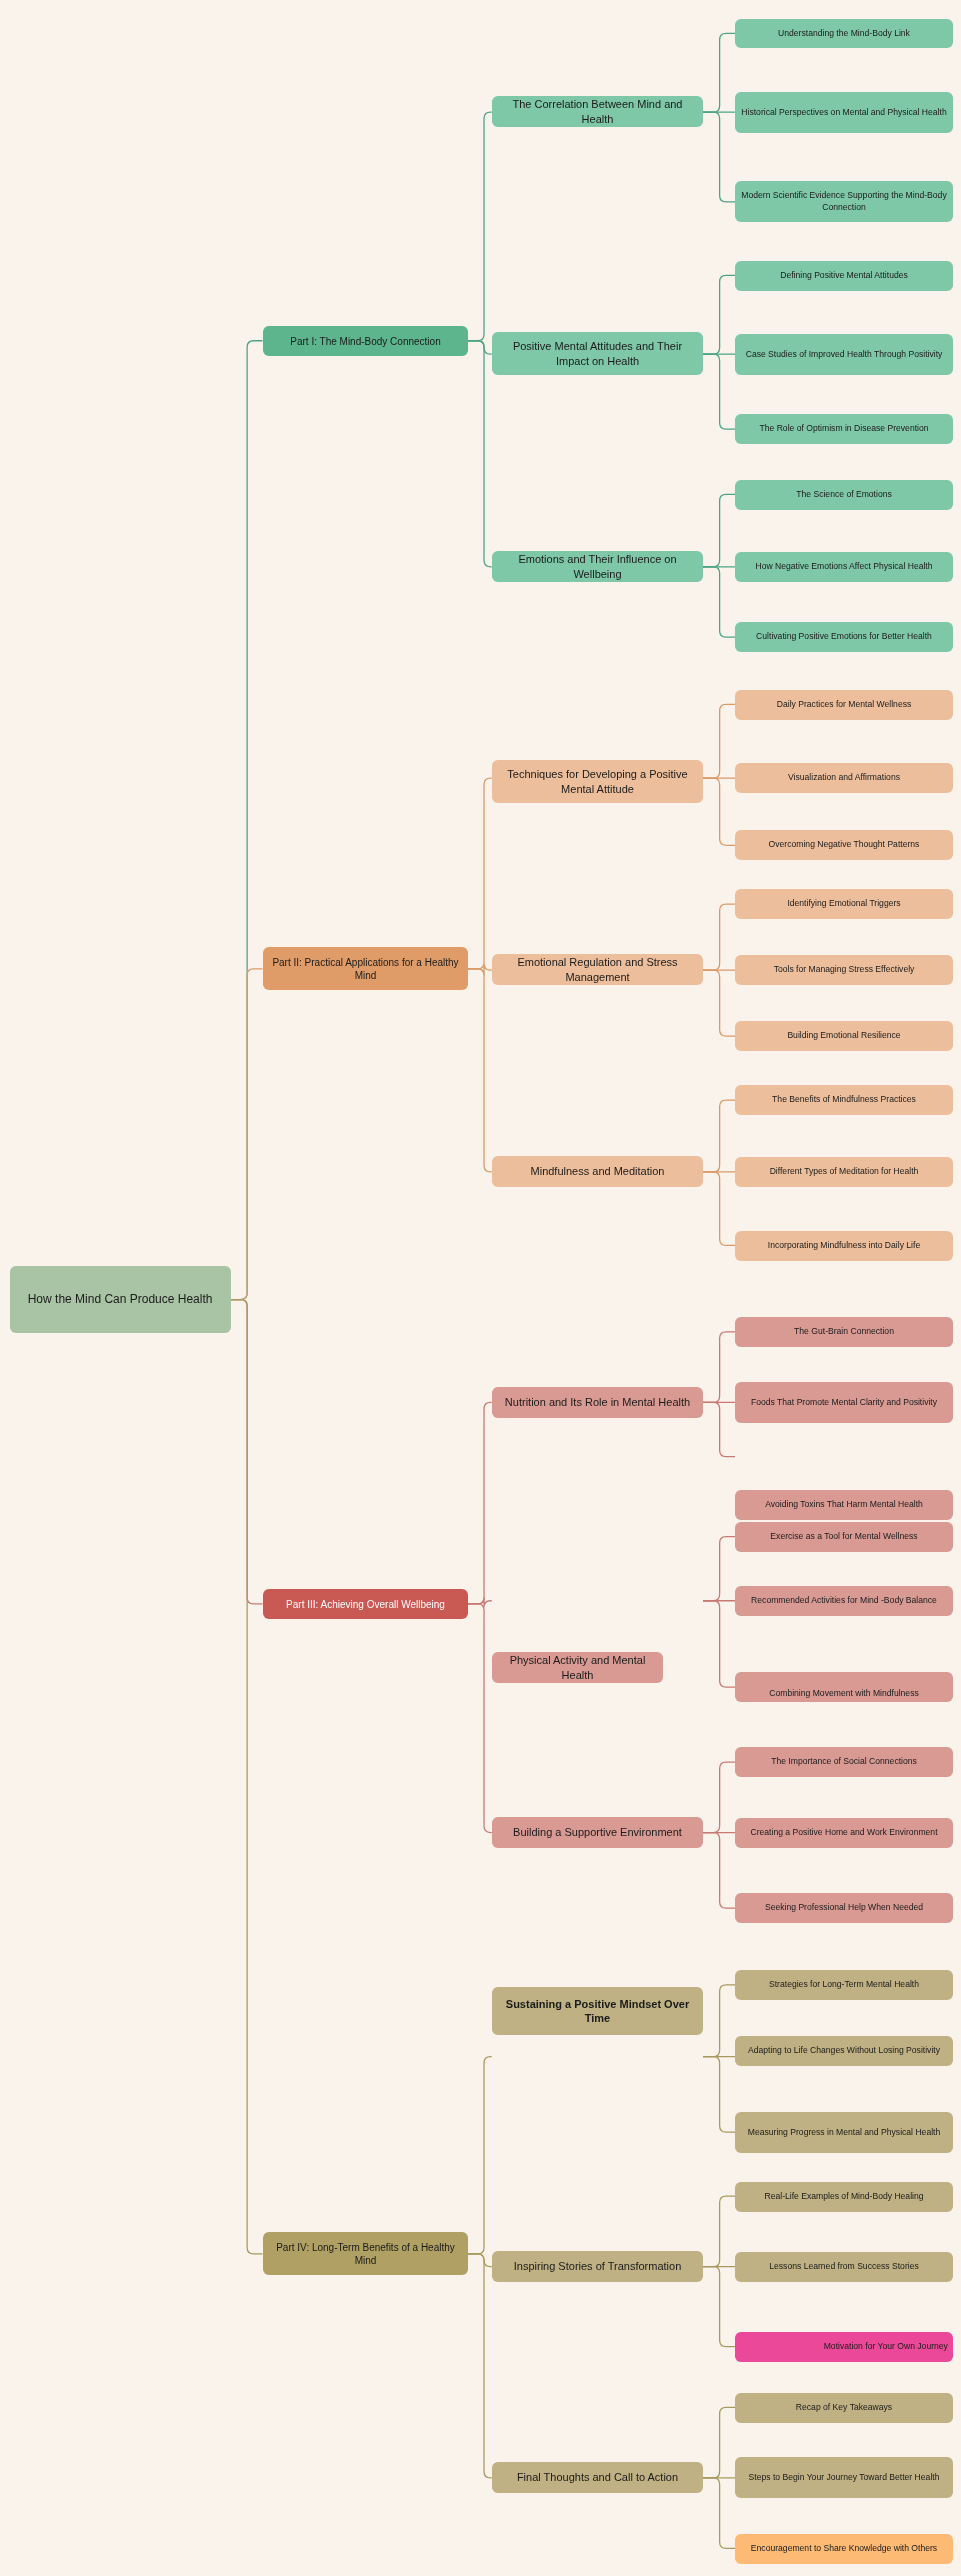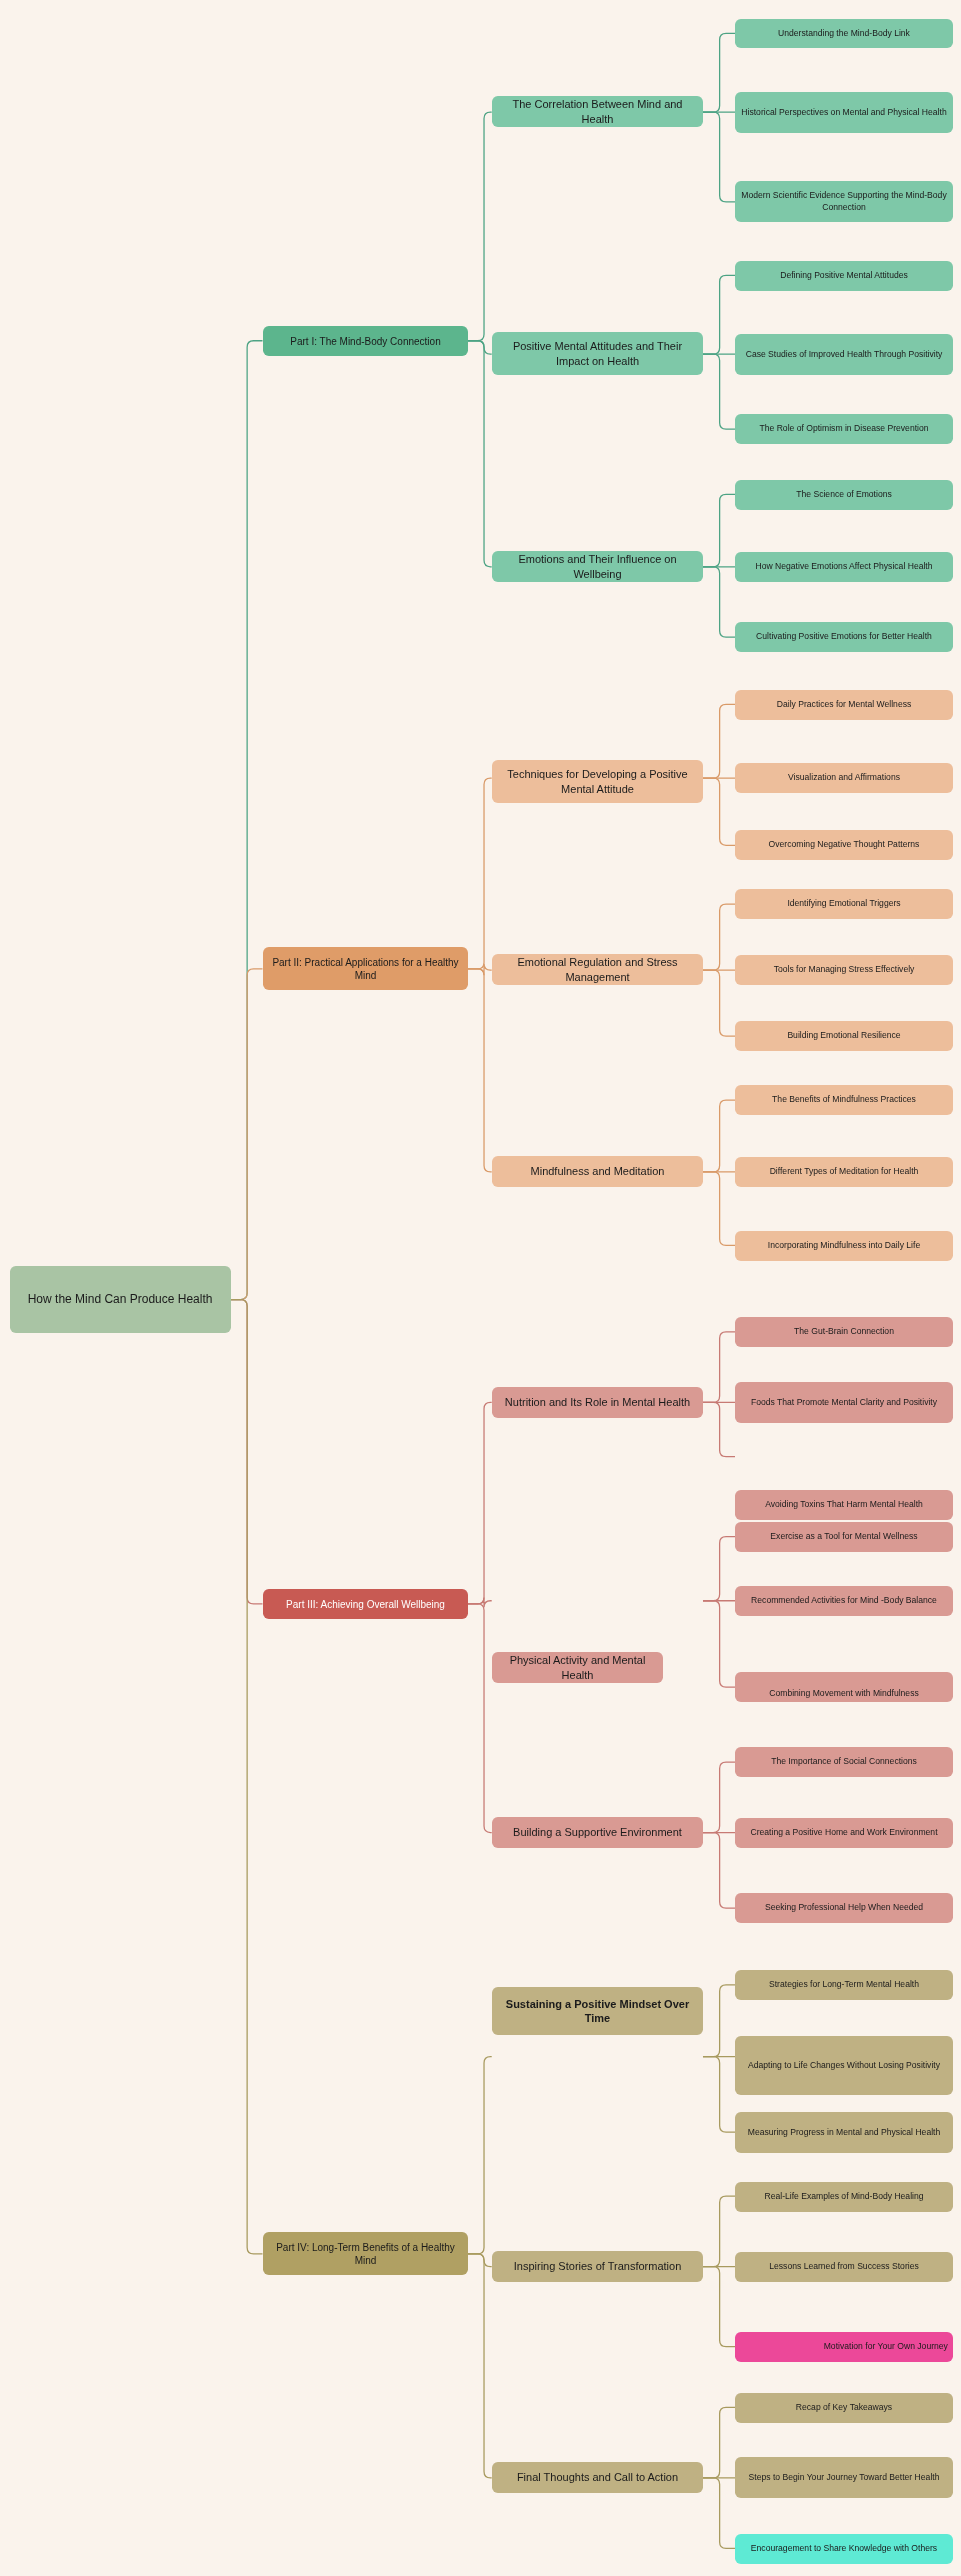--- a/index.html
+++ b/index.html
@@ -209,21 +209,21 @@
     </div>
     <div class="node lvl1" style="left: 263px; top: 2232px; width: 205px; height: 43px; background: rgb(176, 160, 99);">
       <span>Part IV: Long-Term Benefits of a Healthy Mind</span>
     </div>
     <div class="node lvl2" style="left: 492px; top: 1987px; width: 211px; height: 48px; background: rgb(191, 177, 131); font-weight: bold;">
       <span>Sustaining a Positive Mindset Over Time</span>
     </div>
     <div class="node lvl3" style="left: 735px; top: 1970px; width: 218px; height: 29.5px; background: rgb(191, 177, 131);">
       <span>Strategies for Long-Term Mental Health</span>
     </div>
-    <div class="node lvl3" style="left: 735px; top: 2036px; width: 218px; height: 59px; background: rgb(191, 177, 131);">
+    <div class="node lvl3" style="left: 735px; top: 2036px; width: 218px; height: 30px; background: rgb(191, 177, 131);">
       <span>Adapting to Life Changes Without Losing Positivity</span>
     </div>
     <div class="node lvl3" style="left: 735px; top: 2112px; width: 218px; height: 41px; background: rgb(191, 177, 131);">
       <span>Measuring Progress in Mental and Physical Health</span>
     </div>
     <div class="node lvl2" style="left: 492px; top: 2251px; width: 211px; height: 31px; background: rgb(191, 177, 131);">
       <span>Inspiring Stories of Transformation</span>
     </div>
     <div class="node lvl3" style="left: 735px; top: 2182px; width: 218px; height: 29.5px; background: rgb(191, 177, 131);">
       <span>Real-Life Examples of Mind-Body Healing</span>
@@ -236,17 +236,17 @@
     </div>
     <div class="node lvl2" style="left: 492px; top: 2462px; width: 211px; height: 31px; background: rgb(191, 177, 131);">
       <span>Final Thoughts and Call to Action</span>
     </div>
     <div class="node lvl3" style="left: 735px; top: 2393px; width: 218px; height: 29.5px; background: rgb(191, 177, 131);">
       <span>Recap of Key Takeaways</span>
     </div>
     <div class="node lvl3" style="left: 735px; top: 2457px; width: 218px; height: 41px; background: rgb(191, 177, 131);">
       <span>Steps to Begin Your Journey Toward Better Health</span>
     </div>
-    <div class="node lvl3" style="left: 735px; top: 2534px; width: 218px; height: 29.5px; background: #5eead4;">
+    <div class="node lvl3" style="left: 735px; top: 2534px; width: 218px; height: 29.5px; background: #fdba74;">
       <span>Encouragement to Share Knowledge with Others</span>
     </div>
   </div>
 
 
 </body></html>

